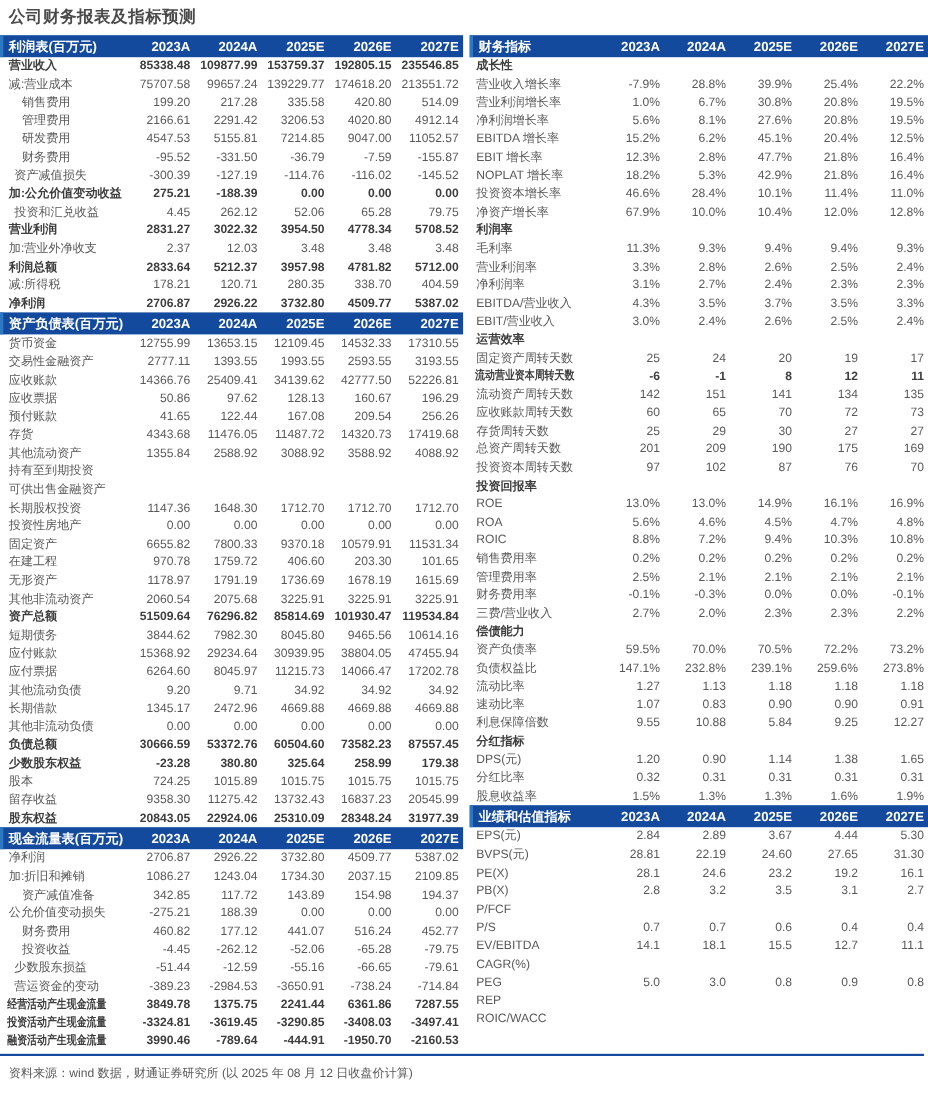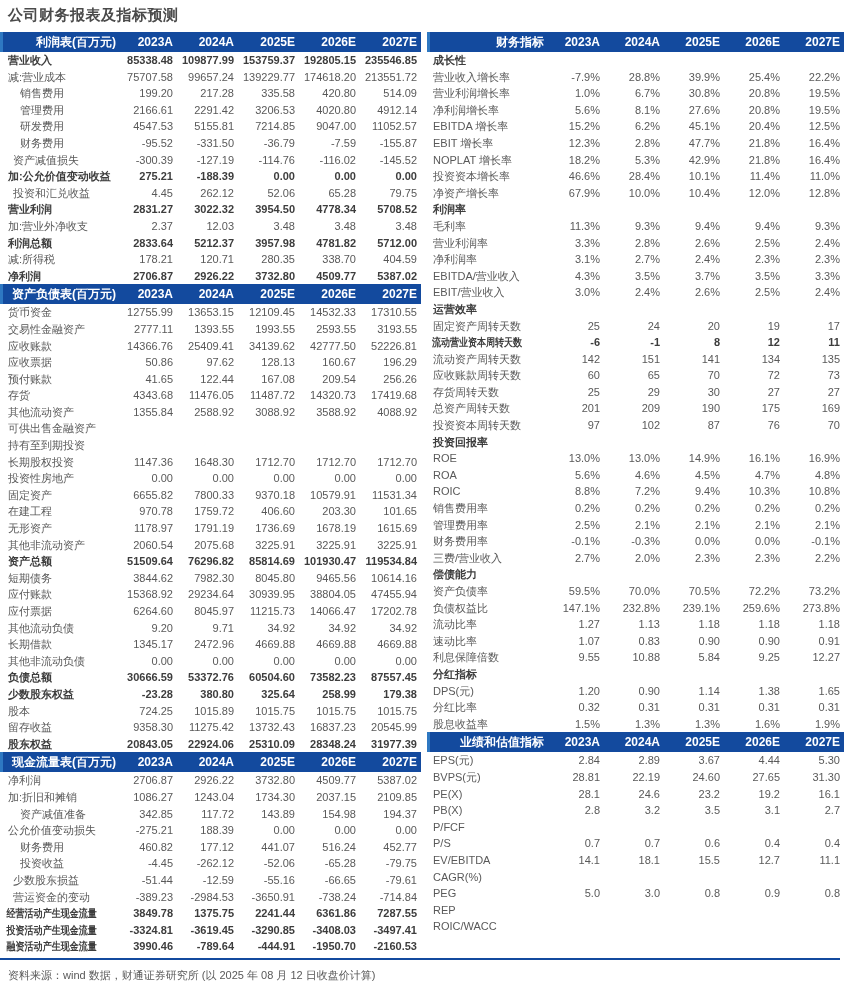--- a/index.html
+++ b/index.html
@@ -6,21 +6,21 @@
   html,body { width:844px; height:1002px; background:#ffffff; overflow:hidden; }
   body { font-family:"Liberation Sans","DejaVu Sans",sans-serif; }
   .page { width:844px; padding:6px 0 0 0; }
   .title { font-size:15px; font-weight:bold; color:#4a4a4a; margin:0 0 7px 8px; letter-spacing:0.5px; }
   .main { display:flex; align-items:flex-start; }
   .col { width:421px; }
   .col.right { width:417px; margin-left:6px; }
   .tbl { width:100%; }
   .hdr { display:flex; background:#134A9E; color:#ffffff; font-weight:bold;
          font-size:12px; height:20px; line-height:20px; border-left:3px solid #2E78C2; }
-  .hdr .lbl { width:113px; padding-left:5px; white-space:nowrap;text-align:right; }
+  .hdr .lbl { width:113px; padding-left:5px; white-space:nowrap; }
   .col.right .hdr .lbl { width:114px; }
   .hdr .v { width:61px; text-align:right; padding-right:4px; }
   .col.right .hdr .v { width:60px; }
   .row { display:flex; height:16.6px; line-height:16.6px; font-size:11px; color:#595959; }
   .row .lbl { width:116px; padding-left:8px; white-space:nowrap; overflow:visible; }
   .col.right .row .lbl { width:117px; padding-left:6px; }
   .row .v { width:61px; text-align:right; padding-right:4px; white-space:nowrap; }
   .col.right .row .v { width:60px; }
   .row.bold { font-weight:bold; color:#3d3d3d; }
   .lbl.i1 { padding-left:13px !important; }
@@ -217,29 +217,29 @@
           </div>
           <div class="row">
             <div class="lbl">其他流动资产</div>
             <div class="v">1355.84</div>
             <div class="v">2588.92</div>
             <div class="v">3088.92</div>
             <div class="v">3588.92</div>
             <div class="v">4088.92</div>
           </div>
           <div class="row">
+            <div class="lbl">持有至到期投资</div>
+            <div class="v"></div>
+            <div class="v"></div>
+            <div class="v"></div>
+            <div class="v"></div>
+            <div class="v"></div>
+          </div>
+          <div class="row">
             <div class="lbl">可供出售金融资产</div>
-            <div class="v"></div>
-            <div class="v"></div>
-            <div class="v"></div>
-            <div class="v"></div>
-            <div class="v"></div>
-          </div>
-          <div class="row">
-            <div class="lbl">持有至到期投资</div>
             <div class="v"></div>
             <div class="v"></div>
             <div class="v"></div>
             <div class="v"></div>
             <div class="v"></div>
           </div>
           <div class="row">
             <div class="lbl">长期股权投资</div>
             <div class="v">1147.36</div>
             <div class="v">1648.30</div>

